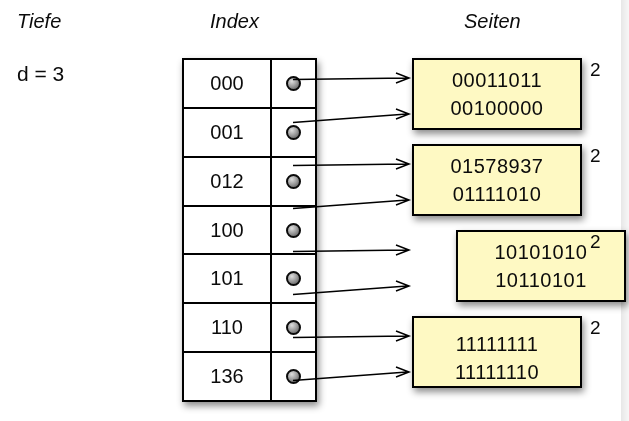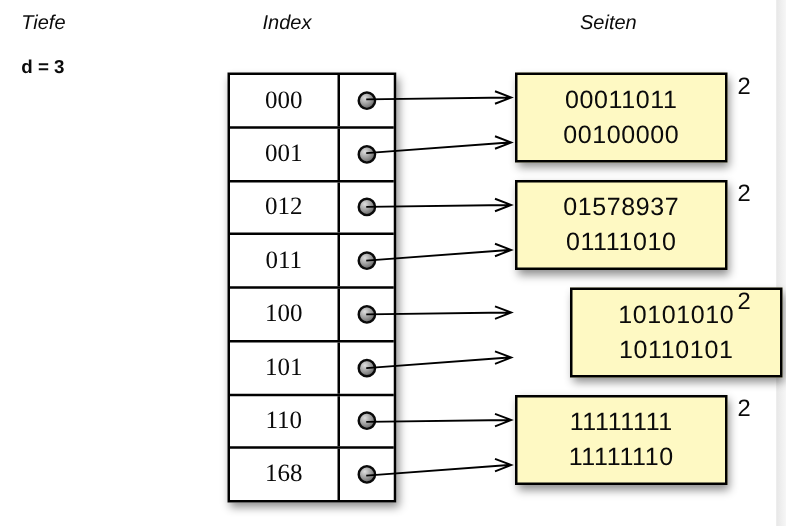--- a/index.html
+++ b/index.html
@@ -4,32 +4,31 @@
 <style>
   html,body { margin:0; padding:0; background:#fff; }
   .canvas {
     position:relative; width:629px; height:421px; background:#ffffff;
     font-family:"Liberation Sans", sans-serif; color:#0b0b0b; overflow:hidden;
   }
   .edge-strip {
     position:absolute; top:0; right:0; width:8px; height:421px;
     background:linear-gradient(to right,#e7e7e7,#f7f7f7);
   }
-  .hdr { position:absolute; font-style:italic; font-size:16px; white-space:nowrap; }
+  .hdr { position:absolute; font-style:italic; font-size:20px; white-space:nowrap; }
   .hdr-tiefe  { left:17px;  top:10px; }
   .hdr-index  { left:210px; top:10px; }
   .hdr-seiten { left:464px; top:10px; }
-  .depth-label { position:absolute; left:17px; top:45px; font-size:15px;font-weight:bold; }
+  .depth-label { position:absolute; left:17px; top:62px; font-size:21px; }
 
   .itable {
     position:absolute; left:182px; top:58px; width:135px; height:344px;
     box-sizing:border-box; border:2.5px solid #000; background:#fff;
     display:flex; flex-direction:column;
     box-shadow:2px 4px 7px rgba(0,0,0,0.45);
-    font-family:Liberation Serif, serif;
   }
   .index-row { flex:1; display:flex; border-top:2px solid #000; min-height:0; }
   .index-row:first-child { border-top:none; }
   .row-label {
     width:86px; border-right:2px solid #000; display:flex;
     align-items:center; justify-content:center; font-size:20px;
   }
   .row-pointer { flex:1; display:flex; align-items:center; justify-content:center; }
   .dot {
     width:11px; height:11px; border:2px solid #0a0a0a; border-radius:50%;
@@ -74,45 +73,39 @@
           <div class="dot"></div>
         </div>
       </div>
       <div class="index-row">
         <div class="row-label">012</div>
         <div class="row-pointer">
           <div class="dot"></div>
         </div>
       </div>
       <div class="index-row">
-        <div class="row-label">011</div>
-        <div class="row-pointer">
-          <div class="dot"></div>
-        </div>
-      </div>
-      <div class="index-row">
         <div class="row-label">100</div>
         <div class="row-pointer">
           <div class="dot"></div>
         </div>
       </div>
       <div class="index-row">
         <div class="row-label">101</div>
         <div class="row-pointer">
           <div class="dot"></div>
         </div>
       </div>
       <div class="index-row">
         <div class="row-label">110</div>
         <div class="row-pointer">
           <div class="dot"></div>
         </div>
       </div>
       <div class="index-row">
-        <div class="row-label">168</div>
+        <div class="row-label">136</div>
         <div class="row-pointer">
           <div class="dot"></div>
         </div>
       </div>
     </div>
 
   <div id="pages-layer">
       <div class="page" style="top: 58px;">
         <div>00011011</div>
         <div>00100000</div>
@@ -121,21 +114,21 @@
       <div class="page" style="top: 144px;">
         <div>01578937</div>
         <div>01111010</div>
       </div>
       <div class="page-depth" style="top: 145px;">2</div>
       <div class="page" style="top: 230px; margin-left: 44px;">
         <div>10101010</div>
         <div>10110101</div>
       </div>
       <div class="page-depth" style="top: 231px;">2</div>
-      <div class="page" style="top: 316px;">
+      <div class="page" style="top: 316px; justify-content: flex-end;">
         <div>11111111</div>
         <div>11111110</div>
       </div>
       <div class="page-depth" style="top: 317px;">2</div>
     </div>
 
   <svg class="overlay" id="arrows" viewBox="0 0 629 421">
       <path d="M293,79.5 L407,78 M396,73 L409,78 L396,83" class="arrow"></path>
       <path d="M293,122.5 L407,114 M396,109 L409,114 L396,119" class="arrow"></path>
       <path d="M293,165.5 L407,164 M396,159 L409,164 L396,169" class="arrow"></path>

